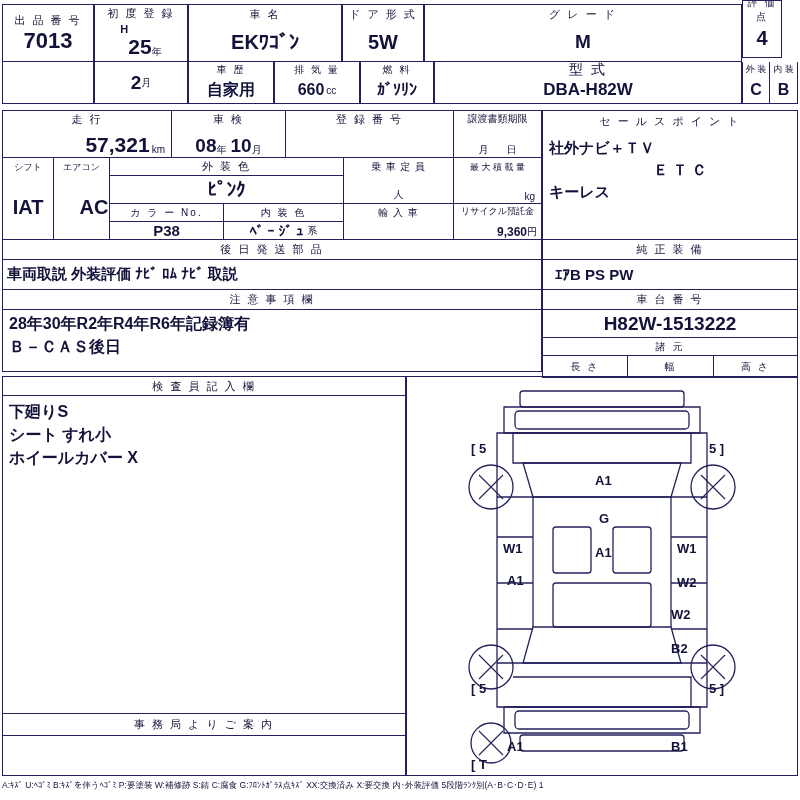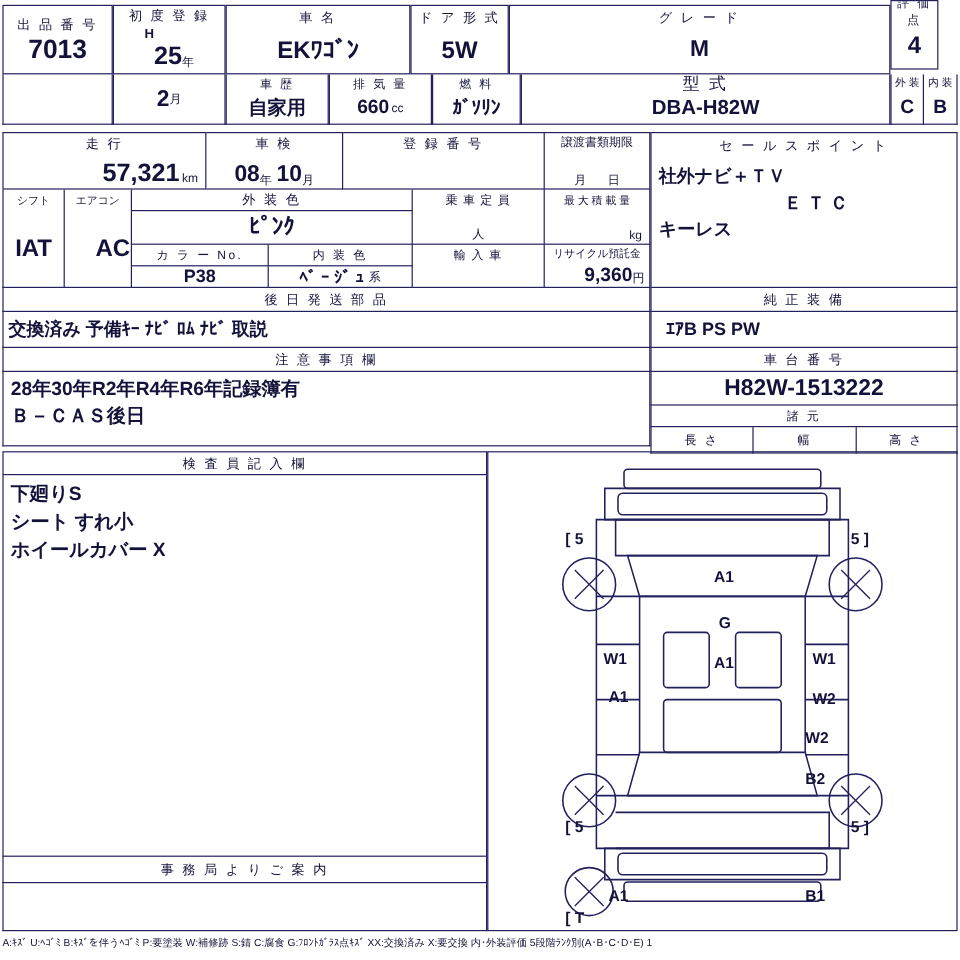--- a/index.html
+++ b/index.html
@@ -249,30 +249,30 @@
     <div style="display:flex;align-items:flex-end;justify-content:flex-end;height:26px;padding-right:6px;">
       <span class="sub">kg</span>
     </div>
   </div>
 
   <div class="bx col" style="left:454px;top:204px;width:88px;height:36px;border-top:none;border-left:none;">
     <div class="ctr" style="height:15px;">
       <span class="hd" style="font-size:9px;letter-spacing:0;">リサイクル預託金</span>
     </div>
     <div style="display:flex;align-items:flex-end;justify-content:flex-end;height:20px;padding-right:4px;">
-      <span class="val2" style="font-size:16px;">9,360</span>
+      <span class="val2" style="font-size:12px;">9,360</span>
       <span class="sub">円</span>
     </div>
   </div>
 
   <div class="bx ctr" style="left:2px;top:240px;width:540px;height:20px;border-top:none;">
     <span class="hd">後 日 発 送 部 品</span>
   </div>
   <div class="bx lft" style="left:2px;top:260px;width:540px;height:30px;border-top:none;">
-    <span class="val2" style="font-size:15px;">交換済み  予備ｷｰ  ﾅﾋﾞ ﾛﾑ  ﾅﾋﾞ 取説</span>
+    <span class="val2" style="font-size:15px;">車両取説  外装評価  ﾅﾋﾞ ﾛﾑ  ﾅﾋﾞ 取説</span>
   </div>
   <div class="bx ctr" style="left:542px;top:240px;width:256px;height:20px;border-top:none;">
     <span class="hd">純 正 装 備</span>
   </div>
   <div class="bx lft" style="left:542px;top:260px;width:256px;height:30px;border-top:none;">
     <span class="val2" style="font-size:15px;padding-left:8px;">ｴｱB  PS  PW</span>
   </div>
 
   <div class="bx ctr" style="left:2px;top:290px;width:540px;height:20px;border-top:none;">
     <span class="hd">注 意 事 項 欄</span>

